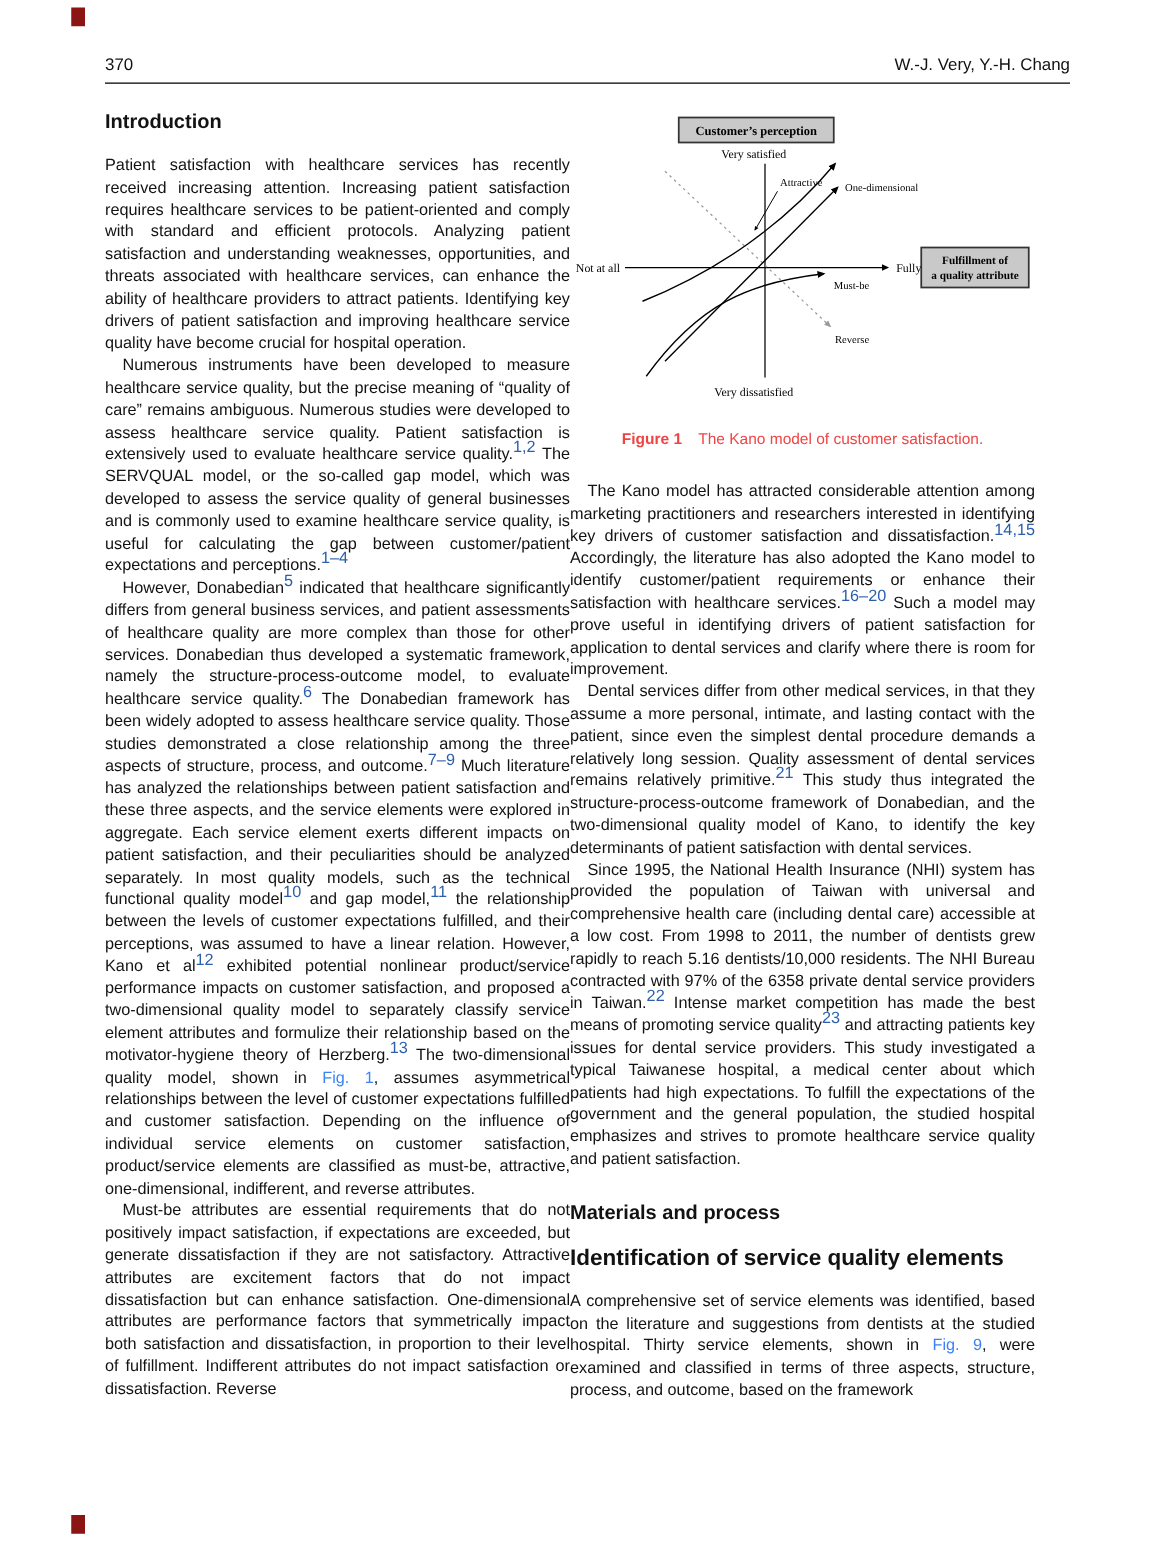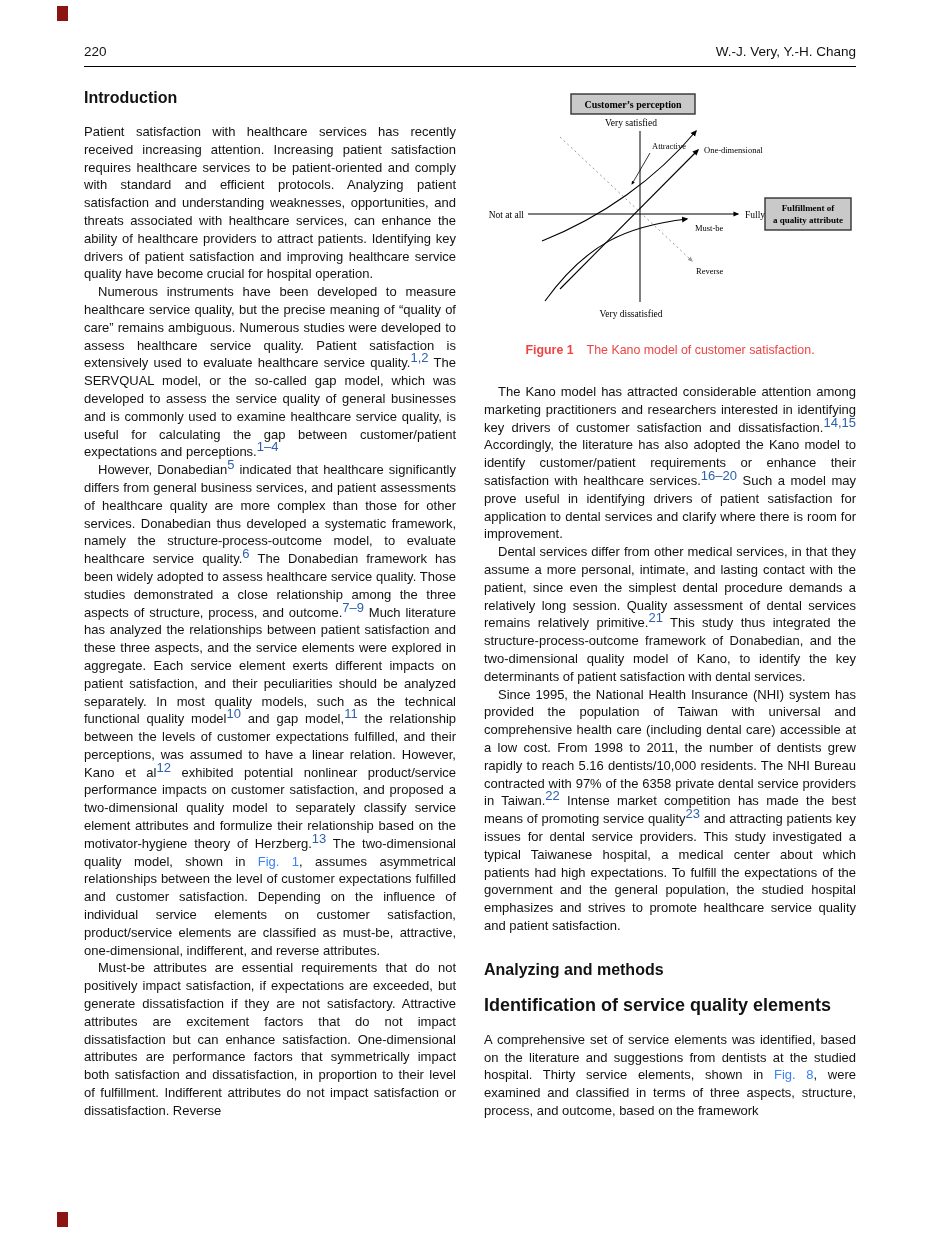--- a/index.html
+++ b/index.html
@@ -9,42 +9,42 @@
     font-family:"Liberation Sans","DejaVu Sans",sans-serif; color:#121212;
   }
   .corner-mark { position:absolute; left:57px; width:11px; height:15px; background:#8a1512; }
   .corner-mark.top { top:6px; }
   .corner-mark.bottom { bottom:7px; }
   .running-head {
     display:flex; justify-content:space-between; align-items:flex-end;
     padding:44px 69px 0 84px; font-size:13.5px;
   }
   .header-rule { border-top:1.4px solid #000; margin:7px 69px 0 84px; }
-  .columns { display:flex; gap:28px; padding:22px 69px 0 84px; }
+  .columns { display:flex; padding:22px 69px 0 84px; }
   .col { width:372px; }
   h1.sec { font-size:16px; font-weight:bold; margin:0 0 16px 0; }
   h1.sec.materials { margin-top:26px; }
   h2.subsec { font-size:18px; font-weight:bold; margin:0 0 15px 0; }
   p.body-par { font-size:13px; line-height:17.8px; text-align:justify; }
   p.ind { text-indent:14px; }
   sup.ref { color:#2b5fad; font-size:13px; line-height:0; vertical-align:super; }
   .figlink { color:#3b82f6; }
   figure.kano { margin:0 0 26px 0; }
   figcaption { text-align:center; font-size:12.4px; margin-top:12px; color:#ef4444; }
   .figlabel { font-weight:bold; margin-right:13px; }
   .svgtext { font-family:"Liberation Serif","DejaVu Serif",serif; fill:#000; }
 </style>
 </head>
 <body>
 
 <div class="corner-mark top"></div>
 <div class="corner-mark bottom"></div>
 
 <header class="running-head">
-  <span>220</span>
+  <span>370</span>
   <span>W.-J. Very, Y.-H. Chang</span>
 </header>
 <div class="header-rule"></div>
 
 <main class="columns">
 
   <section class="col">
     <h1 class="sec">Introduction</h1>
     <p class="body-par">Patient satisfaction with healthcare services has recently received increasing attention. Increasing patient satisfaction requires healthcare services to be patient-oriented and comply with standard and efficient protocols. Analyzing patient satisfaction and understanding weaknesses, opportunities, and threats associated with healthcare services, can enhance the ability of healthcare providers to attract patients. Identifying key drivers of patient satisfaction and improving healthcare service quality have become crucial for hospital operation.</p>
     <p class="body-par ind">Numerous instruments have been developed to measure healthcare service quality, but the precise meaning of “quality of care” remains ambiguous. Numerous studies were developed to assess healthcare service quality. Patient satisfaction is extensively used to evaluate healthcare service quality.<sup class="ref">1,2</sup> The SERVQUAL model, or the so-called gap model, which was developed to assess the service quality of general businesses and is commonly used to examine healthcare service quality, is useful for calculating the gap between customer/patient expectations and perceptions.<sup class="ref">1–4</sup></p>
@@ -96,18 +96,18 @@
       </svg>
       <figcaption>
         <span class="figlabel">Figure 1</span><span>The Kano model of customer satisfaction.</span>
       </figcaption>
     </figure>
 
     <p class="body-par ind">The Kano model has attracted considerable attention among marketing practitioners and researchers interested in identifying key drivers of customer satisfaction and dissatisfaction.<sup class="ref">14,15</sup> Accordingly, the literature has also adopted the Kano model to identify customer/patient requirements or enhance their satisfaction with healthcare services.<sup class="ref">16–20</sup> Such a model may prove useful in identifying drivers of patient satisfaction for application to dental services and clarify where there is room for improvement.</p>
     <p class="body-par ind">Dental services differ from other medical services, in that they assume a more personal, intimate, and lasting contact with the patient, since even the simplest dental procedure demands a relatively long session. Quality assessment of dental services remains relatively primitive.<sup class="ref">21</sup> This study thus integrated the structure-process-outcome framework of Donabedian, and the two-dimensional quality model of Kano, to identify the key determinants of patient satisfaction with dental services.</p>
     <p class="body-par ind">Since 1995, the National Health Insurance (NHI) system has provided the population of Taiwan with universal and comprehensive health care (including dental care) accessible at a low cost. From 1998 to 2011, the number of dentists grew rapidly to reach 5.16 dentists/10,000 residents. The NHI Bureau contracted with 97% of the 6358 private dental service providers in Taiwan.<sup class="ref">22</sup> Intense market competition has made the best means of promoting service quality<sup class="ref">23</sup> and attracting patients key issues for dental service providers. This study investigated a typical Taiwanese hospital, a medical center about which patients had high expectations. To fulfill the expectations of the government and the general population, the studied hospital emphasizes and strives to promote healthcare service quality and patient satisfaction.</p>
 
-    <h1 class="sec materials">Analyzing and methods</h1>
+    <h1 class="sec materials">Materials and process</h1>
     <h2 class="subsec">Identification of service quality elements</h2>
-    <p class="body-par">A comprehensive set of service elements was identified, based on the literature and suggestions from dentists at the studied hospital. Thirty service elements, shown in <span class="figlink">Fig. 8</span>, were examined and classified in terms of three aspects, structure, process, and outcome, based on the framework</p>
+    <p class="body-par">A comprehensive set of service elements was identified, based on the literature and suggestions from dentists at the studied hospital. Thirty service elements, shown in <span class="figlink">Fig. 9</span>, were examined and classified in terms of three aspects, structure, process, and outcome, based on the framework</p>
   </section>
 
 </main>
 
 </body></html>

